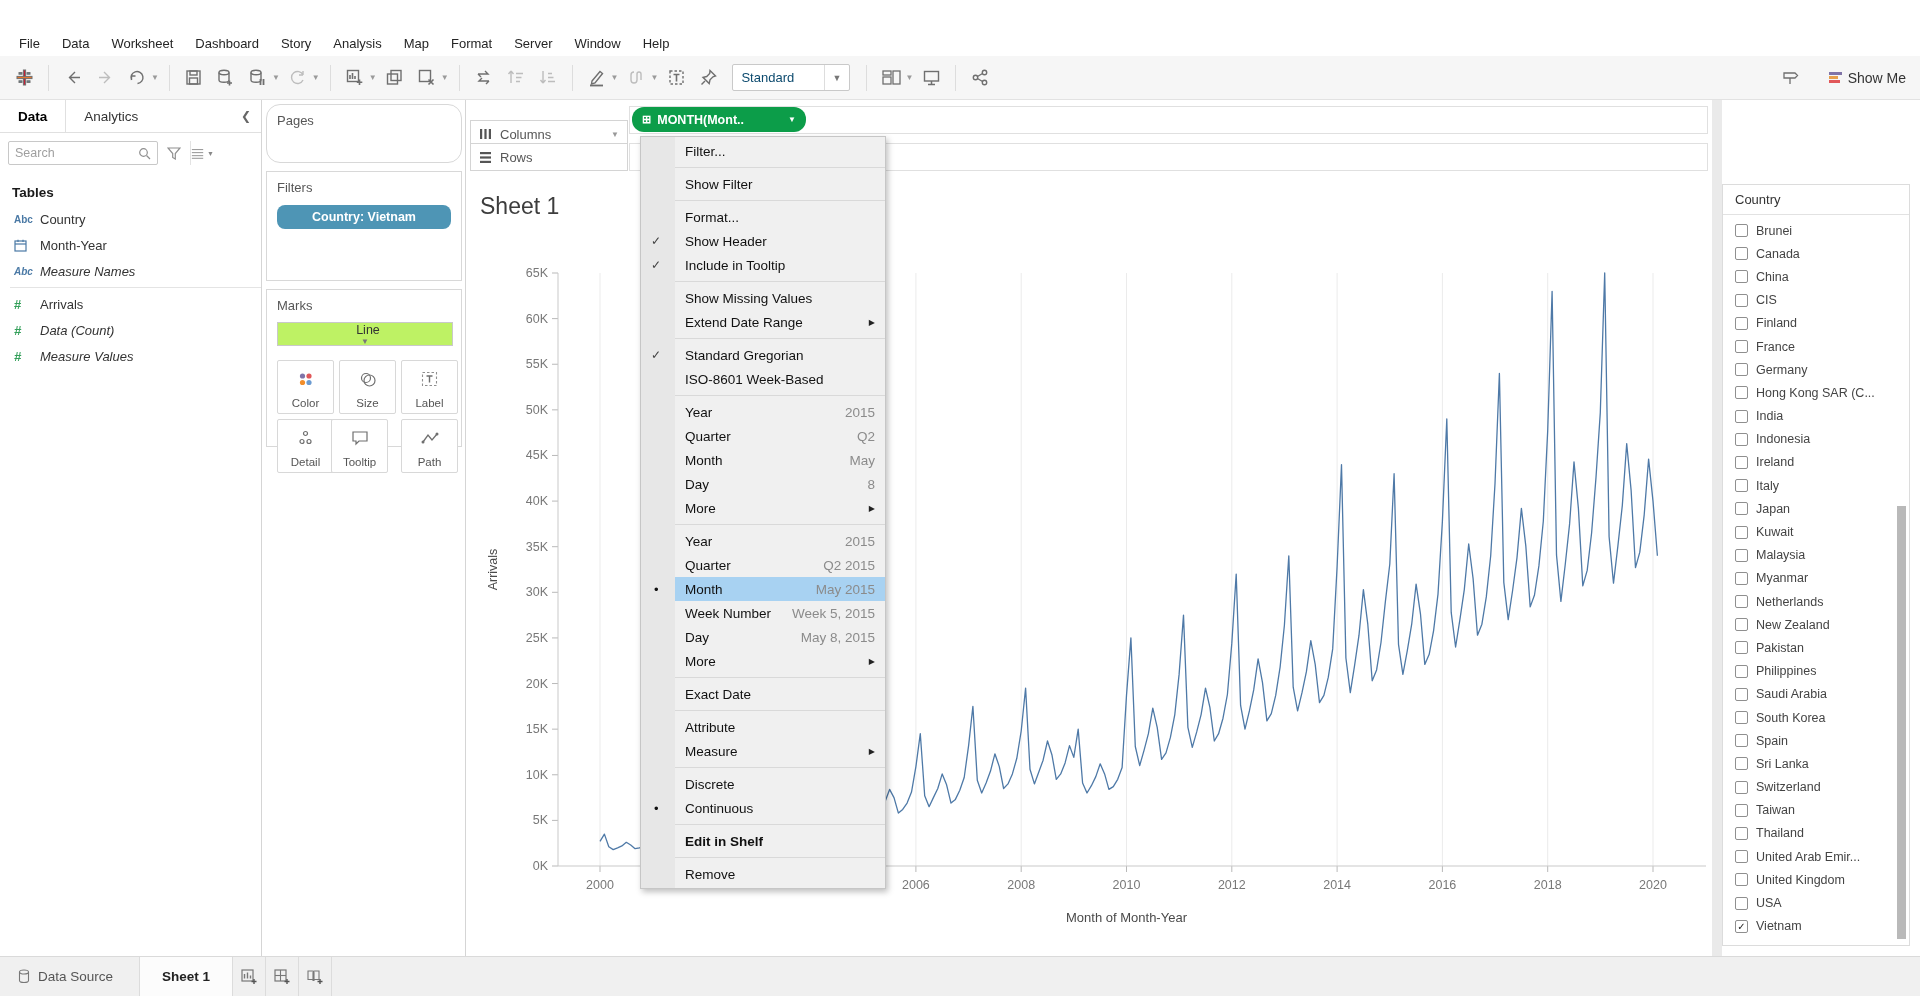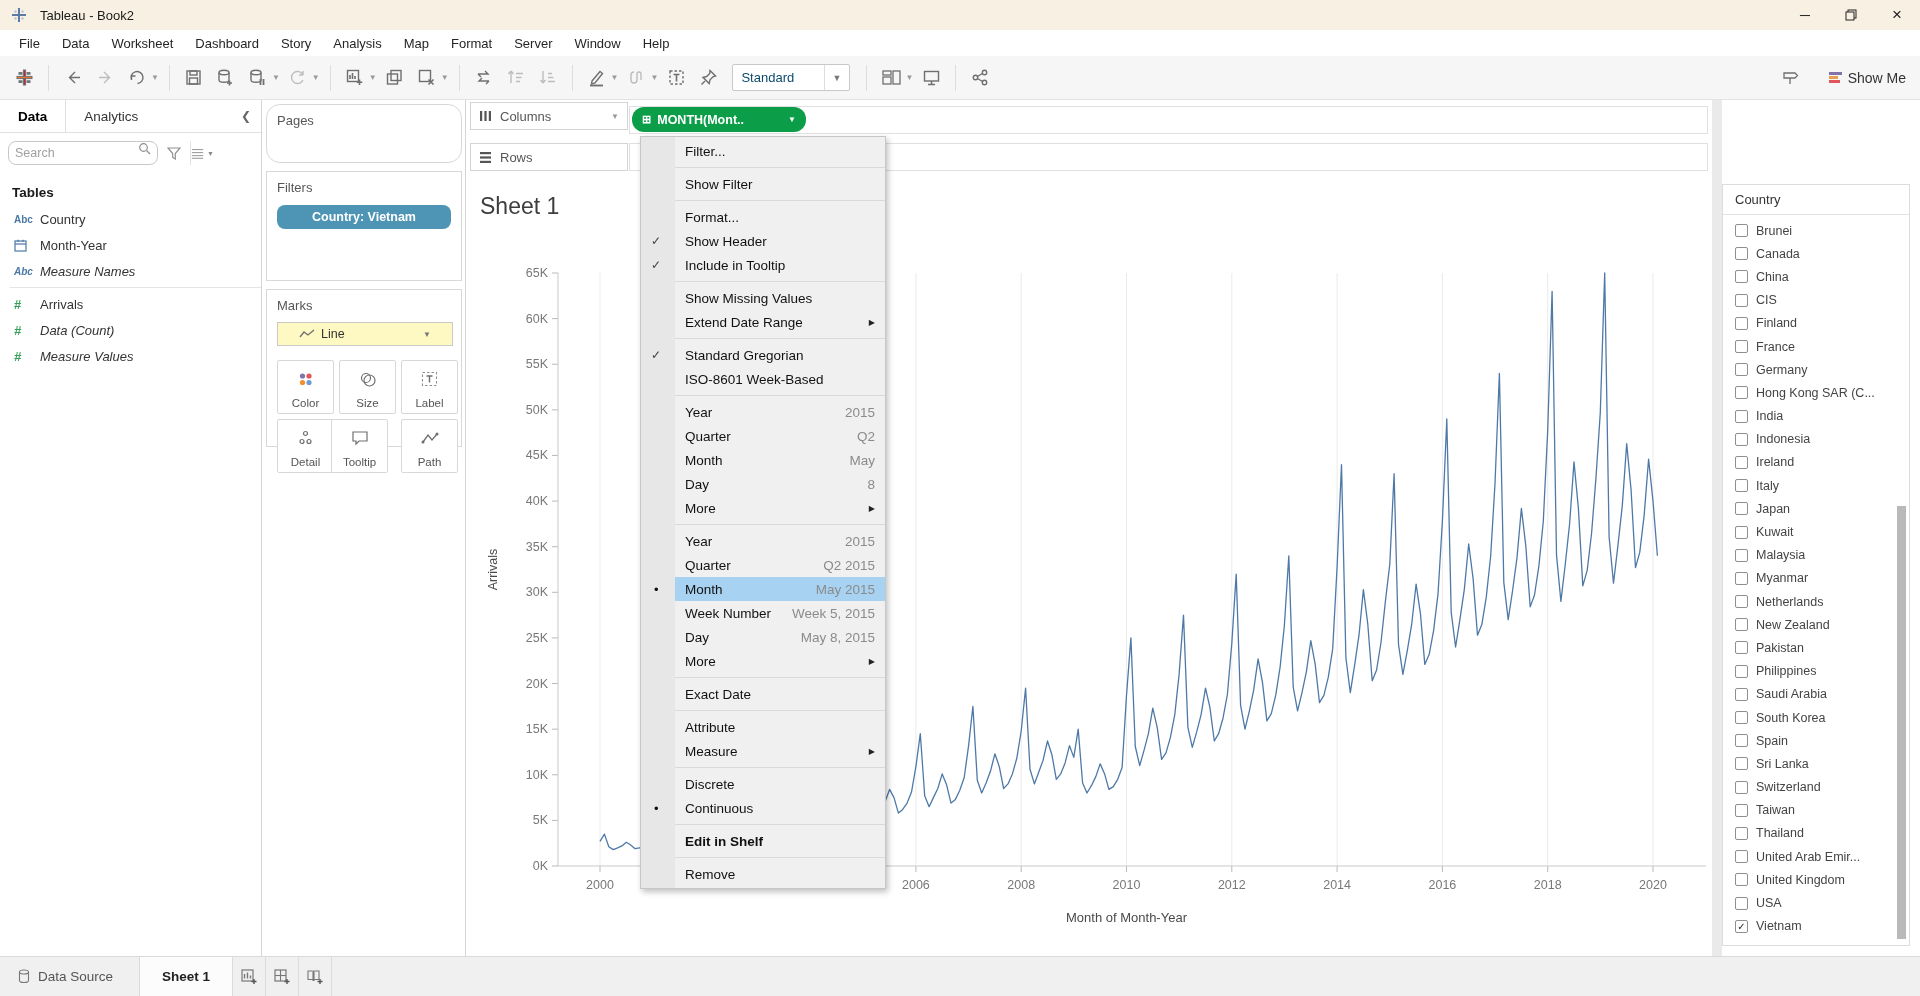--- a/index.html
+++ b/index.html
@@ -38,36 +38,36 @@
   
   #data-panel { position:absolute; left:0; top:0; width:262px; height:856px; background:#fff; border-right:1px solid #d5d5d5; }
   .dp-tabs { height:33px; display:flex; border-bottom:1px solid #e0e0e0; }
   .dp-tab { display:flex; align-items:center; padding:0 18px; font-size:13.5px; color:#333; }
   .dp-tab.active { font-weight:bold; color:#000; }
   .dp-tab.inactive { border-left:1px solid #e0e0e0; }
   .dp-collapse { margin-left:auto; width:30px; display:flex; align-items:center; justify-content:center; color:#666; font-size:12px; }
   .dp-source { height:32px; display:flex; align-items:center; padding-left:10px; font-size:13px; color:#333; border-bottom:1px solid #ececec; }
   .dp-source svg { margin-right:7px; }
   .dp-search-row { height:40px; display:flex; align-items:center; padding:0 8px; }
-  .search-box { width:150px; height:24px; border:1px solid #c8c8c8; background:#fff; display:flex; padding:0 6px; border-radius:8px; }
+  .search-box { width:150px; height:24px; border:1px solid #c8c8c8; background:#fff; display:flex; align-items:center; padding:0 6px; border-radius:2px; }
   .search-box input { border:none; outline:none; flex:1; font-size:12.5px; color:#333; font-family:"Liberation Sans",sans-serif; width:110px; }
   .search-box input::placeholder { color:#9f9f9f; }
   .dp-ico { width:24px; height:24px; display:flex; align-items:center; justify-content:center; margin-left:4px; }
   .tables-hdr { font-size:13.5px; font-weight:bold; color:#1a1a1a; padding:12px 0 6px 12px; }
   .field-row { height:26px; display:flex; align-items:center; padding-left:14px; font-size:13px; color:#333; }
   .field-row .fico { width:26px; font-size:10px; font-weight:bold; display:flex; align-items:center; }
   .field-row.it { font-style:italic; }
   .field-div { border-top:1px solid #e4e4e4; margin:3px 0 3px 10px; }
 
   
   #shelf-panel { position:absolute; left:262px; top:0; width:204px; height:856px; background:#fff; border-right:1px solid #d5d5d5; }
   .card { position:absolute; left:4px; width:196px; background:#fff; border:1px solid #d8d8d8; }
   .card-title { font-size:13px; color:#575757; padding:8px 0 0 10px; }
   .pill { height:24px; border-radius:8px; background:#4e95b5; color:#fff; font-size:12.5px; font-weight:bold; display:flex; align-items:center; justify-content:center; }
-  .marks-select { position:absolute; left:10px; top:32px; width:176px; height:24px; border:1px solid #c9c9c9; display:flex; align-items:center; padding:0 21px; background:#fef9c3; }
+  .marks-select { position:absolute; left:10px; top:32px; width:176px; height:24px; border:1px solid #c9c9c9; display:flex; align-items:center; padding:0 10px; background:#bef264;flex-direction:column; }
   .marks-select .lbl { font-size:12.5px; color:#333; flex:1; margin-left:6px; }
   .marks-select .car { font-size:8px; color:#777; }
   .mark-btn { position:absolute; width:57px; height:54px; border:1px solid #d8d8d8; border-radius:2px; background:#fff; display:flex; flex-direction:column; align-items:center; justify-content:flex-end; padding-bottom:4px; }
   .mark-btn .mico { flex:1; display:flex; align-items:center; justify-content:center; }
   .mark-btn .mlbl { font-size:11.5px; color:#555; }
 
   
   #worksheet { position:absolute; left:466px; top:0; width:1246px; height:856px; background:#fff; }
   .shelf-label { position:absolute; left:4px; height:28px; width:158px; border:1px solid #d4d4d4; display:flex; align-items:center; padding:0 8px; background:#fff; }
   .shelf-label .sl-ico { color:#555; margin-right:8px; display:flex; }
@@ -109,43 +109,20 @@
   .bb-ds { display:flex; align-items:center; padding:0 26px 0 18px; font-size:13.5px; color:#555; }
   .bb-ds svg { margin-right:8px; }
   .bb-tab { display:flex; align-items:center; padding:0 22px; font-size:13.5px; font-weight:bold; color:#222; background:#fcfcfc; border-left:1px solid #dcdcdc; border-right:1px solid #dcdcdc; }
   .bb-ico { width:33px; display:flex; align-items:center; justify-content:center; border-right:1px solid #dcdcdc; color:#666; }
 </style>
 </head>
 <body>
 
 <div id="app">
 
-  <div id="titlebar">
-    <span class="tb-logo">
-      <svg width="18" height="18" viewBox="0 0 18 18">
-          <rect x="8" y="2" width="2" height="14" fill="#5b7aa5"></rect>
-          <rect x="2" y="8" width="14" height="2" fill="#5b7aa5"></rect>
-          <rect x="4.5" y="4.5" width="2" height="2" fill="#a8bcd6"></rect>
-          <rect x="11.5" y="4.5" width="2" height="2" fill="#a8bcd6"></rect>
-          <rect x="4.5" y="11.5" width="2" height="2" fill="#a8bcd6"></rect>
-          <rect x="11.5" y="11.5" width="2" height="2" fill="#a8bcd6"></rect>
-        </svg>
-    </span>
-    <span class="tb-title">Tableau - Book2</span>
-    <div class="win-controls">
-      <div class="win-btn">─</div>
-      <div class="win-btn">
-          <svg width="12" height="12" viewBox="0 0 12 12" fill="none" stroke="#222">
-            <rect x="3" y="1" width="8" height="8"></rect>
-            <rect x="1" y="3" width="8" height="8" fill="#f8f0e3"></rect>
-          </svg>
-        </div>
-      <div class="win-btn" style="font-size:17px;">×</div>
-    </div>
-  </div>
 
   <div id="menubar">
       <div class="menu-item">File</div>
       <div class="menu-item">Data</div>
       <div class="menu-item">Worksheet</div>
       <div class="menu-item">Dashboard</div>
       <div class="menu-item">Story</div>
       <div class="menu-item">Analysis</div>
       <div class="menu-item">Map</div>
       <div class="menu-item">Format</div>
@@ -473,21 +450,21 @@
               </div>
               <div class="mlbl">Path</div>
             </div>
           </div>
       </div>
     </div>
 
     <div id="worksheet">
       <div class="shelf-strip" style="top:6px;"></div>
       <div class="shelf-strip" style="top:43px;"></div>
-      <div class="shelf-label" style="top:2px;">
+      <div class="shelf-label" style="top:20px;">
         <span class="sl-ico">
             <svg width="13" height="12" viewBox="0 0 13 12">
               <g fill="#555">
                 <rect x="1" y="1" width="2.2" height="10"></rect>
                 <rect x="5.4" y="1" width="2.2" height="10"></rect>
                 <rect x="9.8" y="1" width="2.2" height="10"></rect>
               </g>
             </svg>
           </span>
         <span class="sl-txt">Columns</span>

